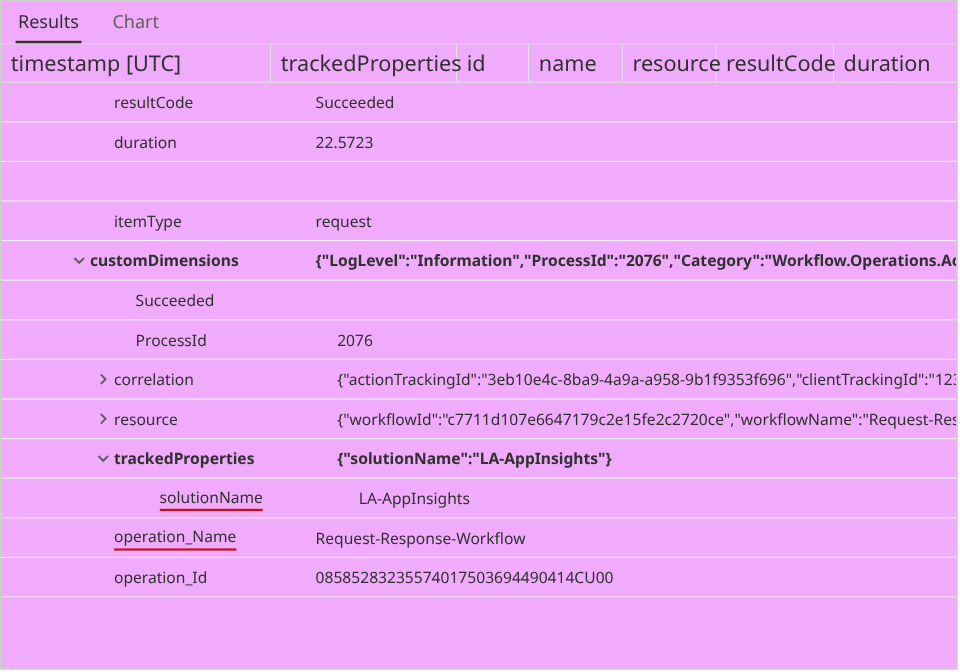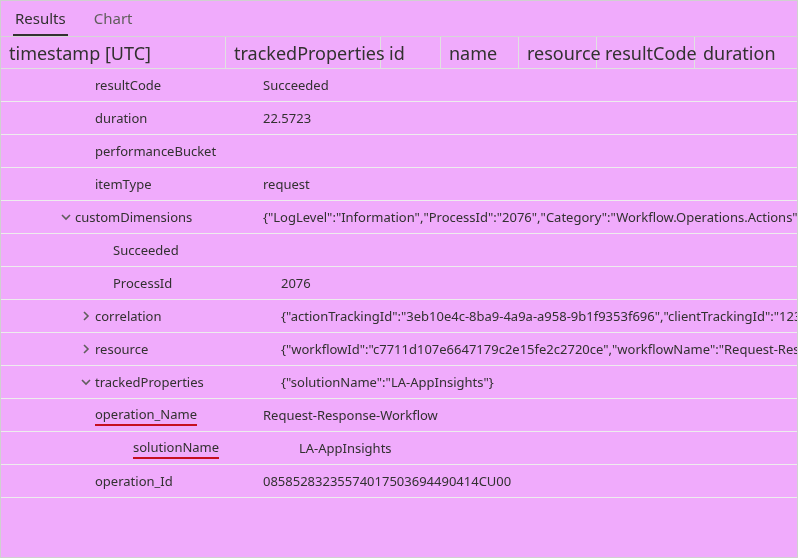--- a/index.html
+++ b/index.html
@@ -80,21 +80,21 @@
     white-space: nowrap;
     overflow: hidden;
   }
   .row .value {
     flex: 1;
     white-space: nowrap;
     overflow: hidden;
     text-overflow: clip;
     color: #323130;
   }
-  .bold { font-weight: 400; }
+  .bold { font-weight: 700; }
   .underline-red { border-bottom: 2px solid #c50f1f; padding-bottom: 1px; display: inline-block; }
 
   svg.chev { width: 10px; height: 10px; }
   .chev path { stroke: #605e5c; stroke-width: 1.6; fill: none; }
 </style>
 </head>
 <body>
 <div class="frame">
 
 <div class="tabs">
@@ -125,21 +125,20 @@
     <div class="gutter"></div>
         <div class="indent" style="width:28px"></div>
         <div class="exp"></div>
     <div class="label">duration</div>
     <div class="value">22.5723</div>
   </div>
   <div class="row">
     <div class="gutter"></div>
         <div class="indent" style="width:28px"></div>
         <div class="exp"></div>
-    <div class="label">performanceBucket</div>
   </div>
   <div class="row">
     <div class="gutter"></div>
         <div class="indent" style="width:28px"></div>
         <div class="exp"></div>
     <div class="label">itemType</div>
     <div class="value">request</div>
   </div>
 
   <div class="row">
@@ -199,40 +198,40 @@
       <svg class="chev" viewBox="0 0 10 10">
             <path d="M1 3 L5 7 L9 3"></path>
           </svg>
     </div>
     <div class="label bold" style="width:186px">trackedProperties</div>
     <div class="value bold">{"solutionName":"LA-AppInsights"}</div>
   </div>
 
   <div class="row">
     <div class="gutter"></div>
+        <div class="indent" style="width:66px"></div>
+        <div class="exp"></div>
+    <div class="label" style="width:166px">
+      <span class="underline-red">solutionName</span>
+    </div>
+    <div class="value">LA-AppInsights</div>
+  </div>
+
+  <div class="row">
+    <div class="gutter"></div>
         <div class="indent" style="width:28px"></div>
         <div class="exp"></div>
     <div class="label">
       <span class="underline-red">operation_Name</span>
     </div>
     <div class="value">Request-Response-Workflow</div>
   </div>
 
   <div class="row">
     <div class="gutter"></div>
-        <div class="indent" style="width:66px"></div>
-        <div class="exp"></div>
-    <div class="label" style="width:166px">
-      <span class="underline-red">solutionName</span>
-    </div>
-    <div class="value">LA-AppInsights</div>
-  </div>
-
-  <div class="row">
-    <div class="gutter"></div>
         <div class="indent" style="width:28px"></div>
         <div class="exp"></div>
     <div class="label">operation_Id</div>
     <div class="value">08585283235574017503694490414CU00</div>
   </div>
 
 </div>
 </div>
 
 </body></html>

